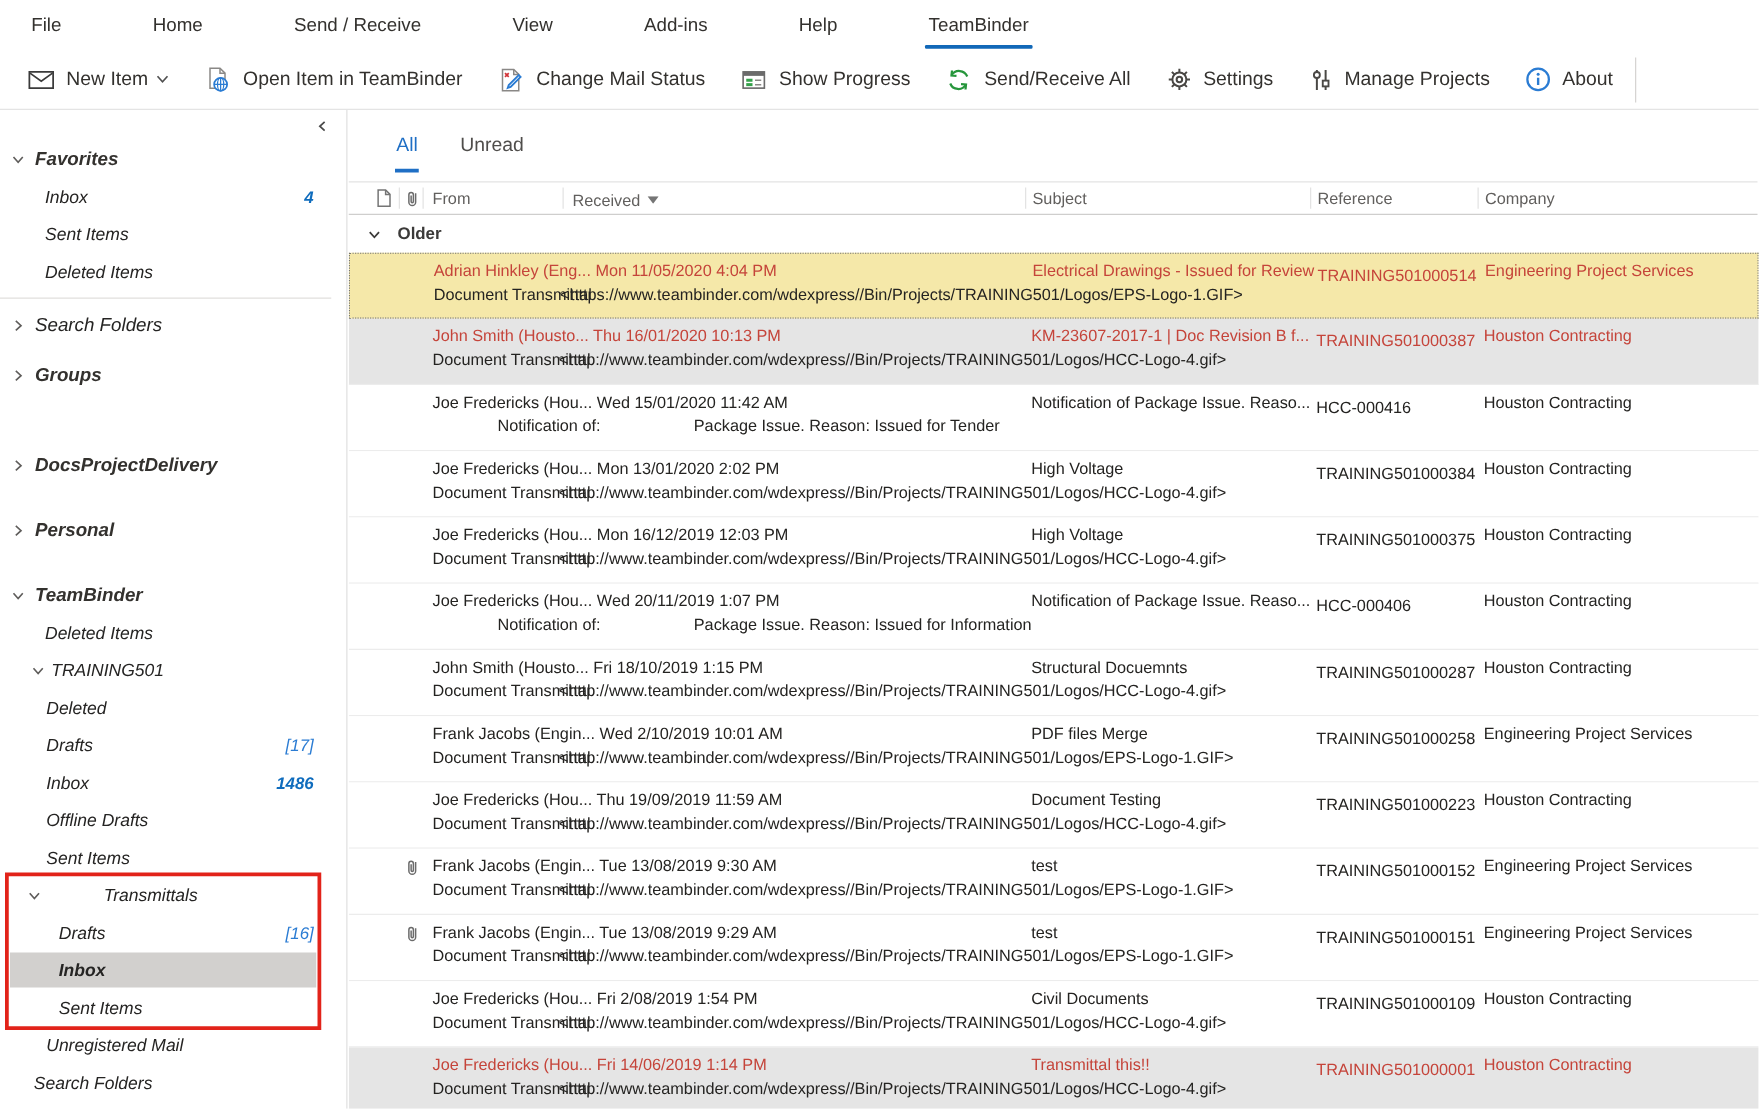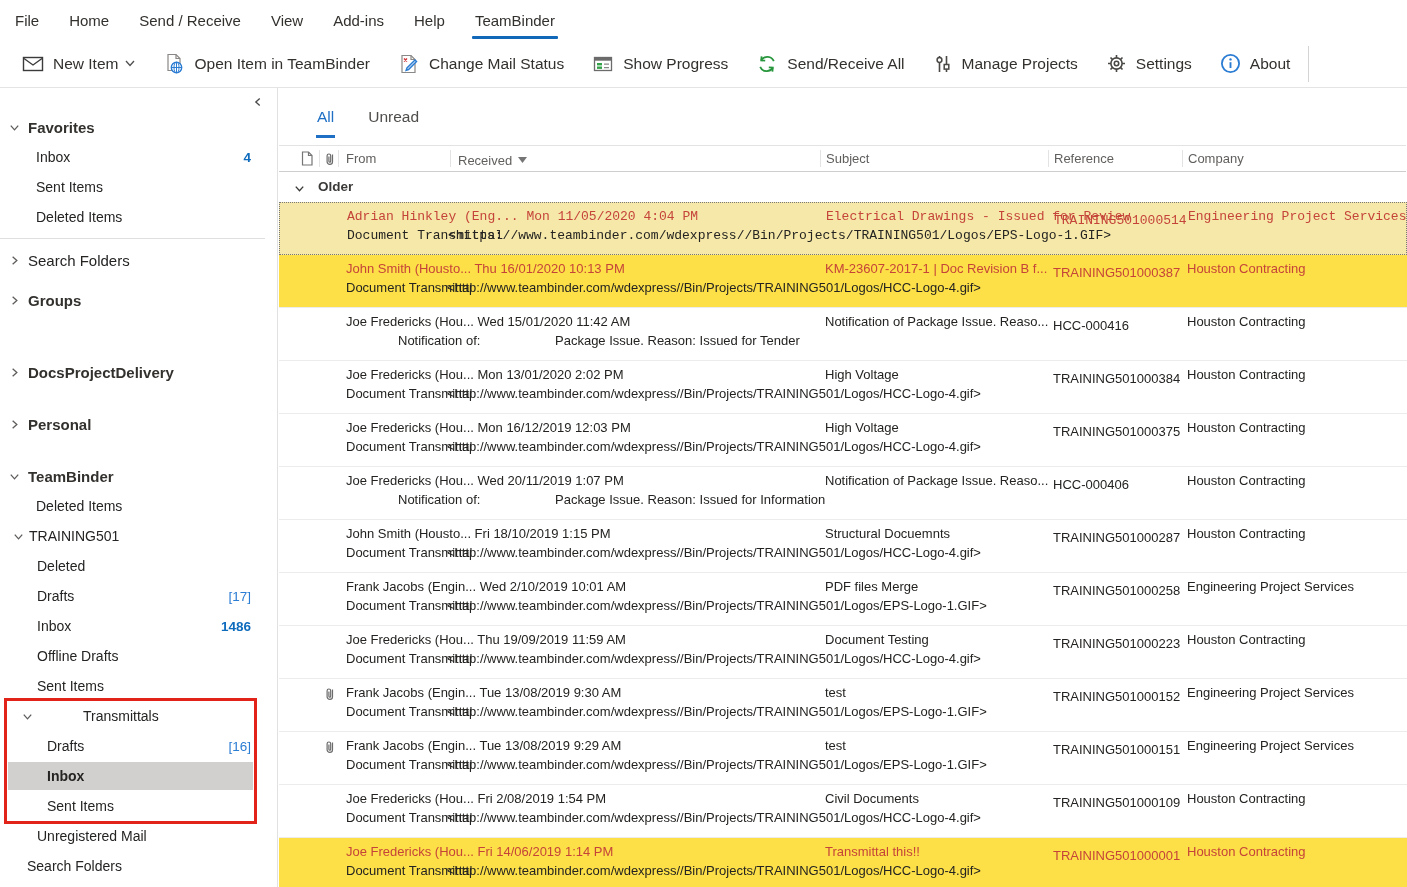--- a/index.html
+++ b/index.html
@@ -3,38 +3,38 @@
 <meta charset="utf-8">
 <style>
   html,body{margin:0;padding:0;}
   body{
     width:1407px;height:887px;position:relative;overflow:hidden;
     background:#ffffff;color:#252423;
     font-family:"Liberation Sans", sans-serif;
     -webkit-font-smoothing:antialiased;
   }
   
-  .ribbon-tabs{display:flex;align-items:flex-start;height:40px;background:#fff;}
+  .ribbon-tabs{display:flex;align-items:flex-start;height:40px;padding-left:10px;background:#fff;gap:43px;}
   .ribbon-tab{padding:0 15px;height:100%;display:flex;align-items:center;font-size:15px;color:#33312e;position:relative;cursor:default;white-space:nowrap;}
   .ribbon-tab.active::after{content:"";position:absolute;left:12px;right:12px;bottom:1px;height:3px;background:#1168b8;border-radius:1px;}
   .toolbar{display:flex;align-items:center;height:48px;padding-left:8px;border-bottom:1px solid #e4e4e4;background:#fff;box-sizing:border-box;}
   .tb-btn{display:flex;align-items:center;gap:9px;padding:0 14px;height:100%;font-size:15.5px;color:#33312e;white-space:nowrap;cursor:default;}
   .tb-ic{display:inline-flex;align-items:center;}
   .tb-chev{display:inline-flex;margin-left:-2px;}
   .tb-sep{width:1px;height:36px;background:#d6d4d2;margin-left:4px;}
   
   .sidebar{position:absolute;top:88px;left:0;width:278px;bottom:0;background:#fff;border-right:1px solid #e1e1e1;box-sizing:border-box;}
   .collapse-btn{position:absolute;top:6px;right:10px;width:18px;height:18px;display:flex;align-items:center;justify-content:center;cursor:pointer;}
   .side-items{padding-top:24px;}
-  .side-item{height:30px;display:flex;align-items:center;font-size:14px;color:#252423;position:relative;cursor:default;}
+  .side-item{height:30px;display:flex;align-items:center;font-size:14px;color:#252423;position:relative;cursor:default;font-style:italic;}
   .side-item.hdr{font-size:15px;font-weight:700;color:#33312e;}
   .side-item.md{font-size:15px;}
   .side-item.lvl0{padding-left:6px;}
   .side-item.lvl1{padding-left:36px;}
-  .side-item.lvl2{padding-left:10px;}
+  .side-item.lvl2{padding-left:22px;}
   .side-item.lvl3{padding-left:37px;}
   .side-item.lvl4{padding-left:19px;gap:45px;}
   .side-item.lvl5{padding-left:47px;}
   .side-item.lvl6{padding-left:27px;}
   .schev{width:16px;display:inline-flex;justify-content:center;margin-right:6px;z-index:1;}
   .lvl2 .schev,.lvl4 .schev{margin-right:3px;}
   .slabel{white-space:nowrap;z-index:1;}
   .scount{margin-left:auto;margin-right:26px;font-size:13.5px;color:#2b7cd3;z-index:1;}
   .scount.b{font-weight:700;color:#0f6cbd;}
   .side-item.selected::before{content:"";position:absolute;left:8px;right:24px;top:1px;bottom:1px;background:#d2d0ce;z-index:0;}
@@ -51,22 +51,22 @@
   .hlabel{position:absolute;top:5px;font-size:13px;color:#615f5d;white-space:nowrap;cursor:pointer;}
   .hsep{position:absolute;top:4px;bottom:4px;width:1px;background:#e3e3e3;}
   .hicon{position:absolute;top:5px;cursor:pointer;}
   .sorticon{display:inline-block;margin-left:6px;vertical-align:2px;}
   .group-row{position:absolute;top:84px;left:0;right:0;height:30px;background:#fff;cursor:pointer;}
   .gchev{position:absolute;left:14px;top:9px;}
   .glabel{position:absolute;left:39px;top:7px;font-size:13.5px;font-weight:700;color:#3b3a39;}
   .rows{position:absolute;top:114px;left:0;right:0;bottom:0;overflow:hidden;}
   .msg-row{position:relative;height:53px;border-bottom:1px solid #ececec;box-sizing:border-box;background:#fff;cursor:pointer;}
   .msg-row.bg-strong{background:#f5e8a9;}
-  .msg-row.bg-light{background:#fde047;}
-  .msg-row.focused{border:1px dotted #777;font-family:Liberation Mono, monospace;}
+  .msg-row.bg-light{background:#e5e5e5;}
+  .msg-row.focused{border:1px dotted #777;}
   .msg-row span{position:absolute;font-size:13px;color:#242321;white-space:nowrap;}
   .clip{left:45px;top:7px;}
   .c-from{left:67px;top:6px;}
   .c-subj{left:546px;top:6px;}
   .c-ref{left:774px;top:10px;}
   .c-comp{left:908px;top:6px;}
   .l2-label{left:67px;top:25px;color:#686661;}
   .l2-label.notif{left:119px;}
   .l2-value{left:168px;top:25px;color:#686661;}
   .l2-value.notif{left:276px;}
@@ -141,39 +141,39 @@
             <path d="M17.8 8.2 A7 7 0 0 0 5.3 7.2" fill="none" stroke="#27963c" stroke-width="1.8"></path>
             <path d="M5.6 3.4 L5.2 7.4 L9.2 7.7" fill="none" stroke="#27963c" stroke-width="1.8"></path>
             <path d="M4.2 13.8 A7 7 0 0 0 16.7 14.8" fill="none" stroke="#27963c" stroke-width="1.8"></path>
             <path d="M16.4 18.6 L16.8 14.6 L12.8 14.3" fill="none" stroke="#27963c" stroke-width="1.8"></path>
           </svg>
         </span>
         <span class="tb-label">Send/Receive All</span>
       </div>
       <div class="tb-btn">
         <span class="tb-ic">
-          <svg width="20" height="22" viewBox="0 0 20 22">
-            <path d="M6.5 3 V19 M13.5 3 V19" stroke="#4a4845" stroke-width="1.6"></path>
-            <circle cx="6.5" cy="7" r="2.4" fill="#fff" stroke="#4a4845" stroke-width="1.5"></circle>
-            <rect x="11.2" y="11.5" width="4.6" height="4.6" fill="#fff" stroke="#4a4845" stroke-width="1.5"></rect>
-          </svg>
-        </span>
-        <span class="tb-label">Manage Projects</span>
-      </div>
-      <div class="tb-btn">
-        <span class="tb-ic">
           <svg width="21" height="21" viewBox="0 0 21 21">
             <g fill="none" stroke="#4a4845" stroke-width="1.6">
               <circle cx="10.5" cy="10.5" r="5.6"></circle>
               <circle cx="10.5" cy="10.5" r="2.2"></circle>
               <path d="M10.5 2 v3 M10.5 16 v3 M2 10.5 h3 M16 10.5 h3 M4.5 4.5 l2.1 2.1 M14.4 14.4 l2.1 2.1 M16.5 4.5 l-2.1 2.1 M6.6 14.4 l-2.1 2.1"></path>
             </g>
           </svg>
         </span>
         <span class="tb-label">Settings</span>
+      </div>
+      <div class="tb-btn">
+        <span class="tb-ic">
+          <svg width="20" height="22" viewBox="0 0 20 22">
+            <path d="M6.5 3 V19 M13.5 3 V19" stroke="#4a4845" stroke-width="1.6"></path>
+            <circle cx="6.5" cy="7" r="2.4" fill="#fff" stroke="#4a4845" stroke-width="1.5"></circle>
+            <rect x="11.2" y="11.5" width="4.6" height="4.6" fill="#fff" stroke="#4a4845" stroke-width="1.5"></rect>
+          </svg>
+        </span>
+        <span class="tb-label">Manage Projects</span>
       </div>
       <div class="tb-btn">
         <span class="tb-ic">
           <svg width="21" height="21" viewBox="0 0 21 21">
             <circle cx="10.5" cy="10.5" r="8.6" fill="none" stroke="#2b7cd3" stroke-width="1.8"></circle>
             <circle cx="10.5" cy="6.4" r="1.2" fill="#2b7cd3"></circle>
             <path d="M10.5 9.2 V15" stroke="#2b7cd3" stroke-width="1.9"></path>
           </svg>
         </span>
         <span class="tb-label">About</span>

